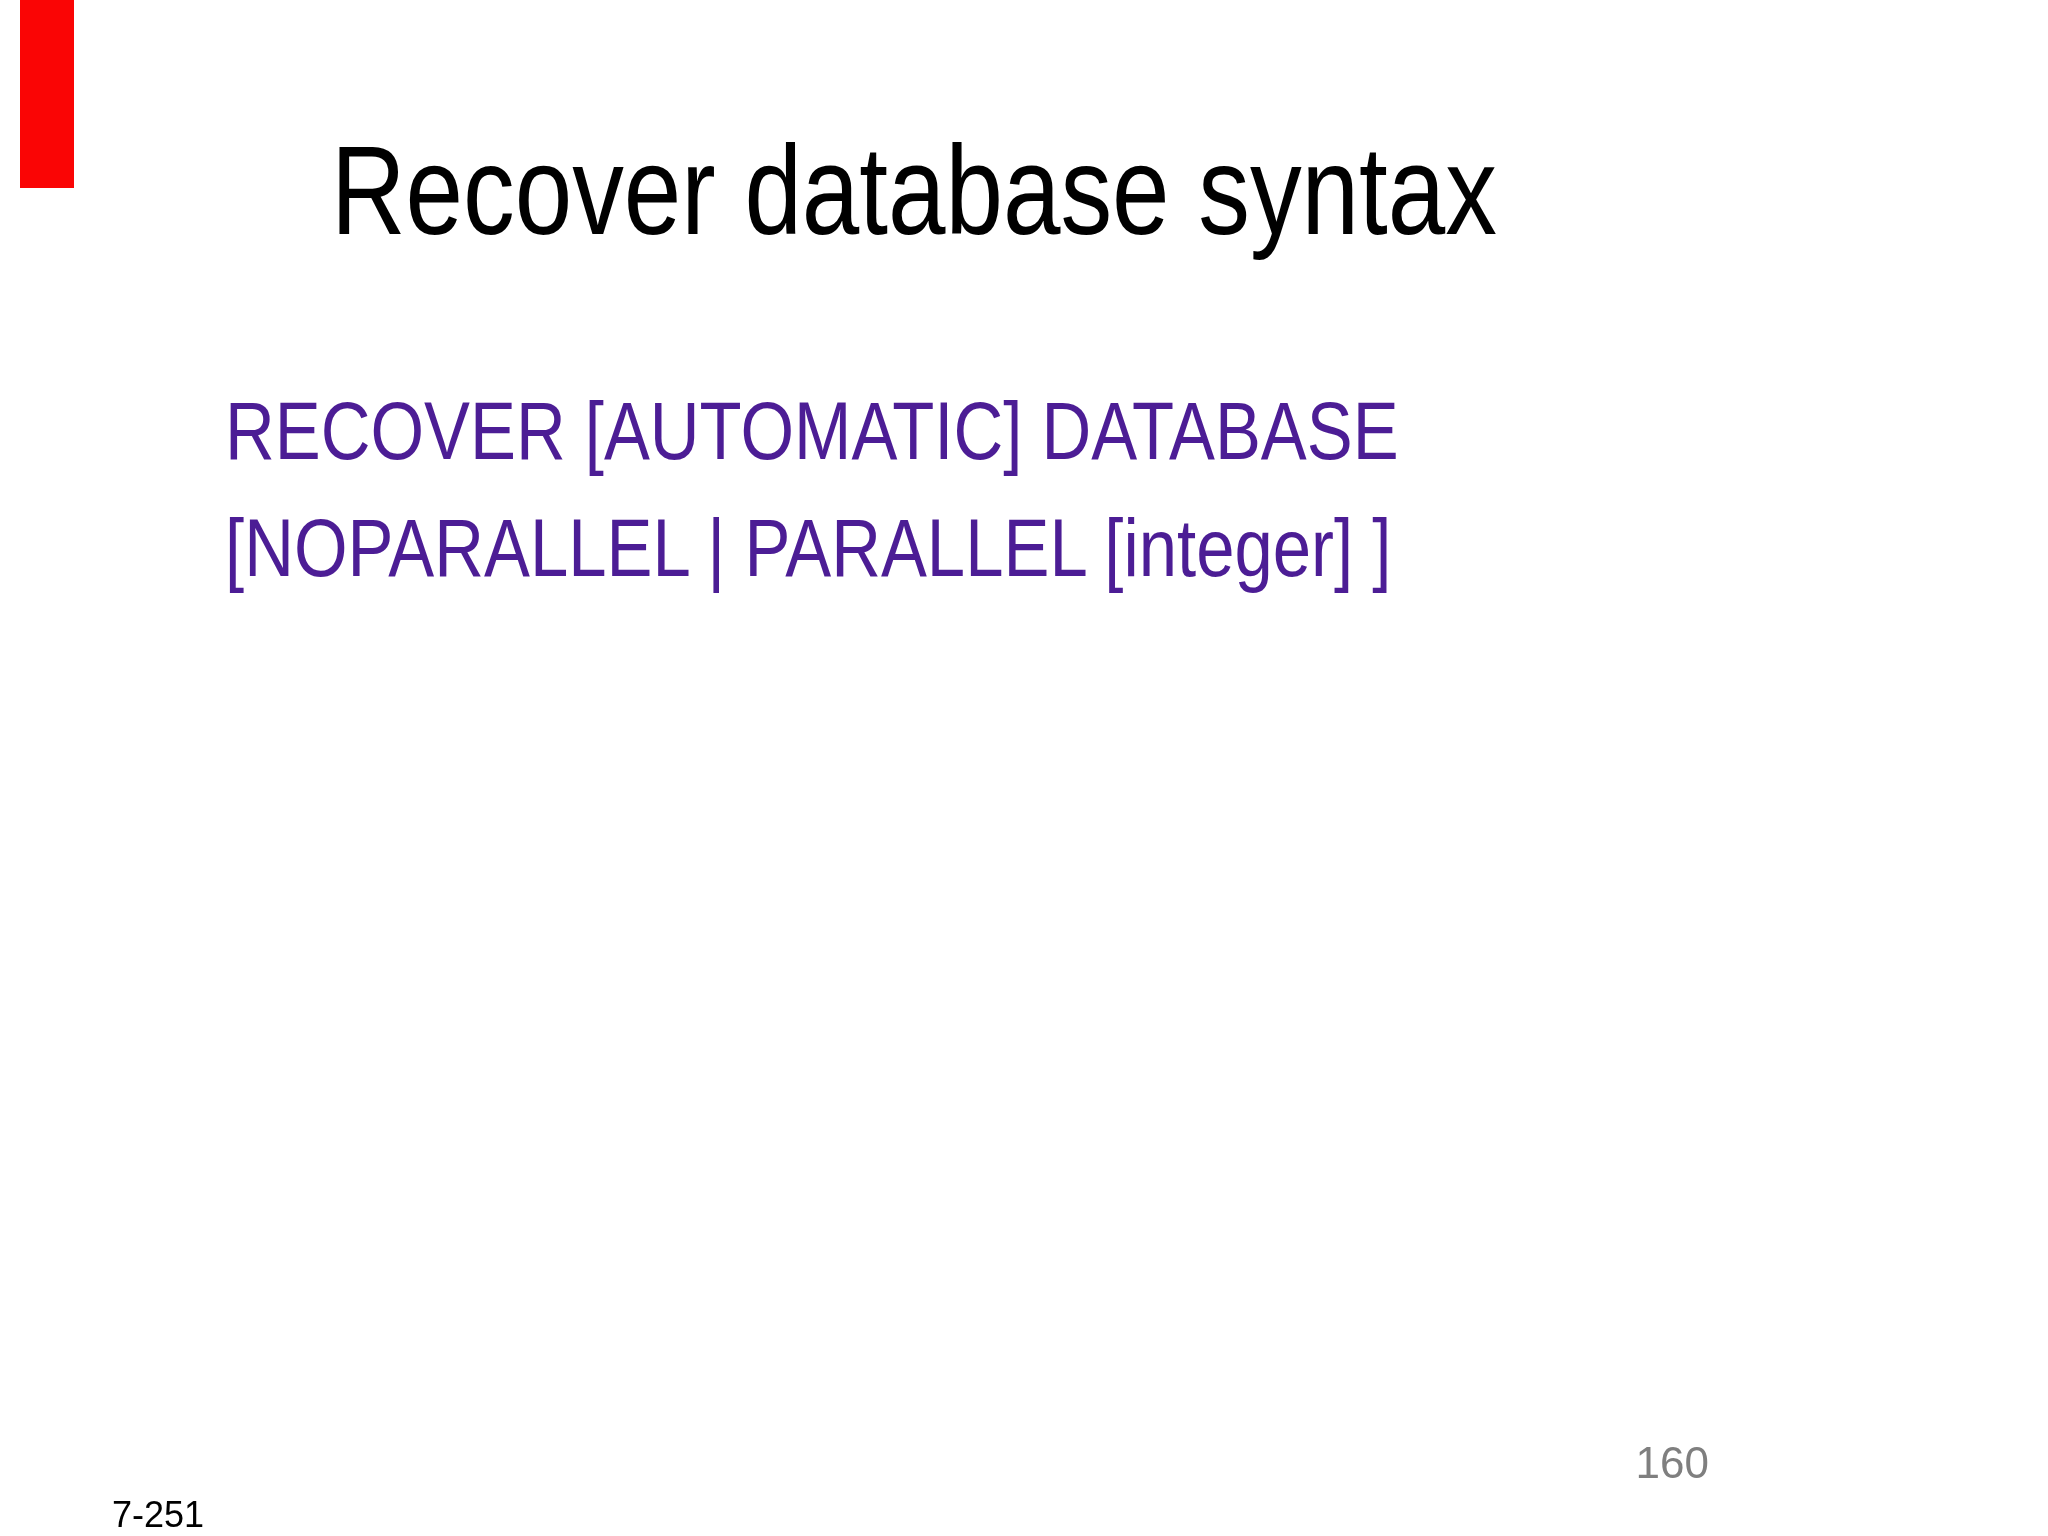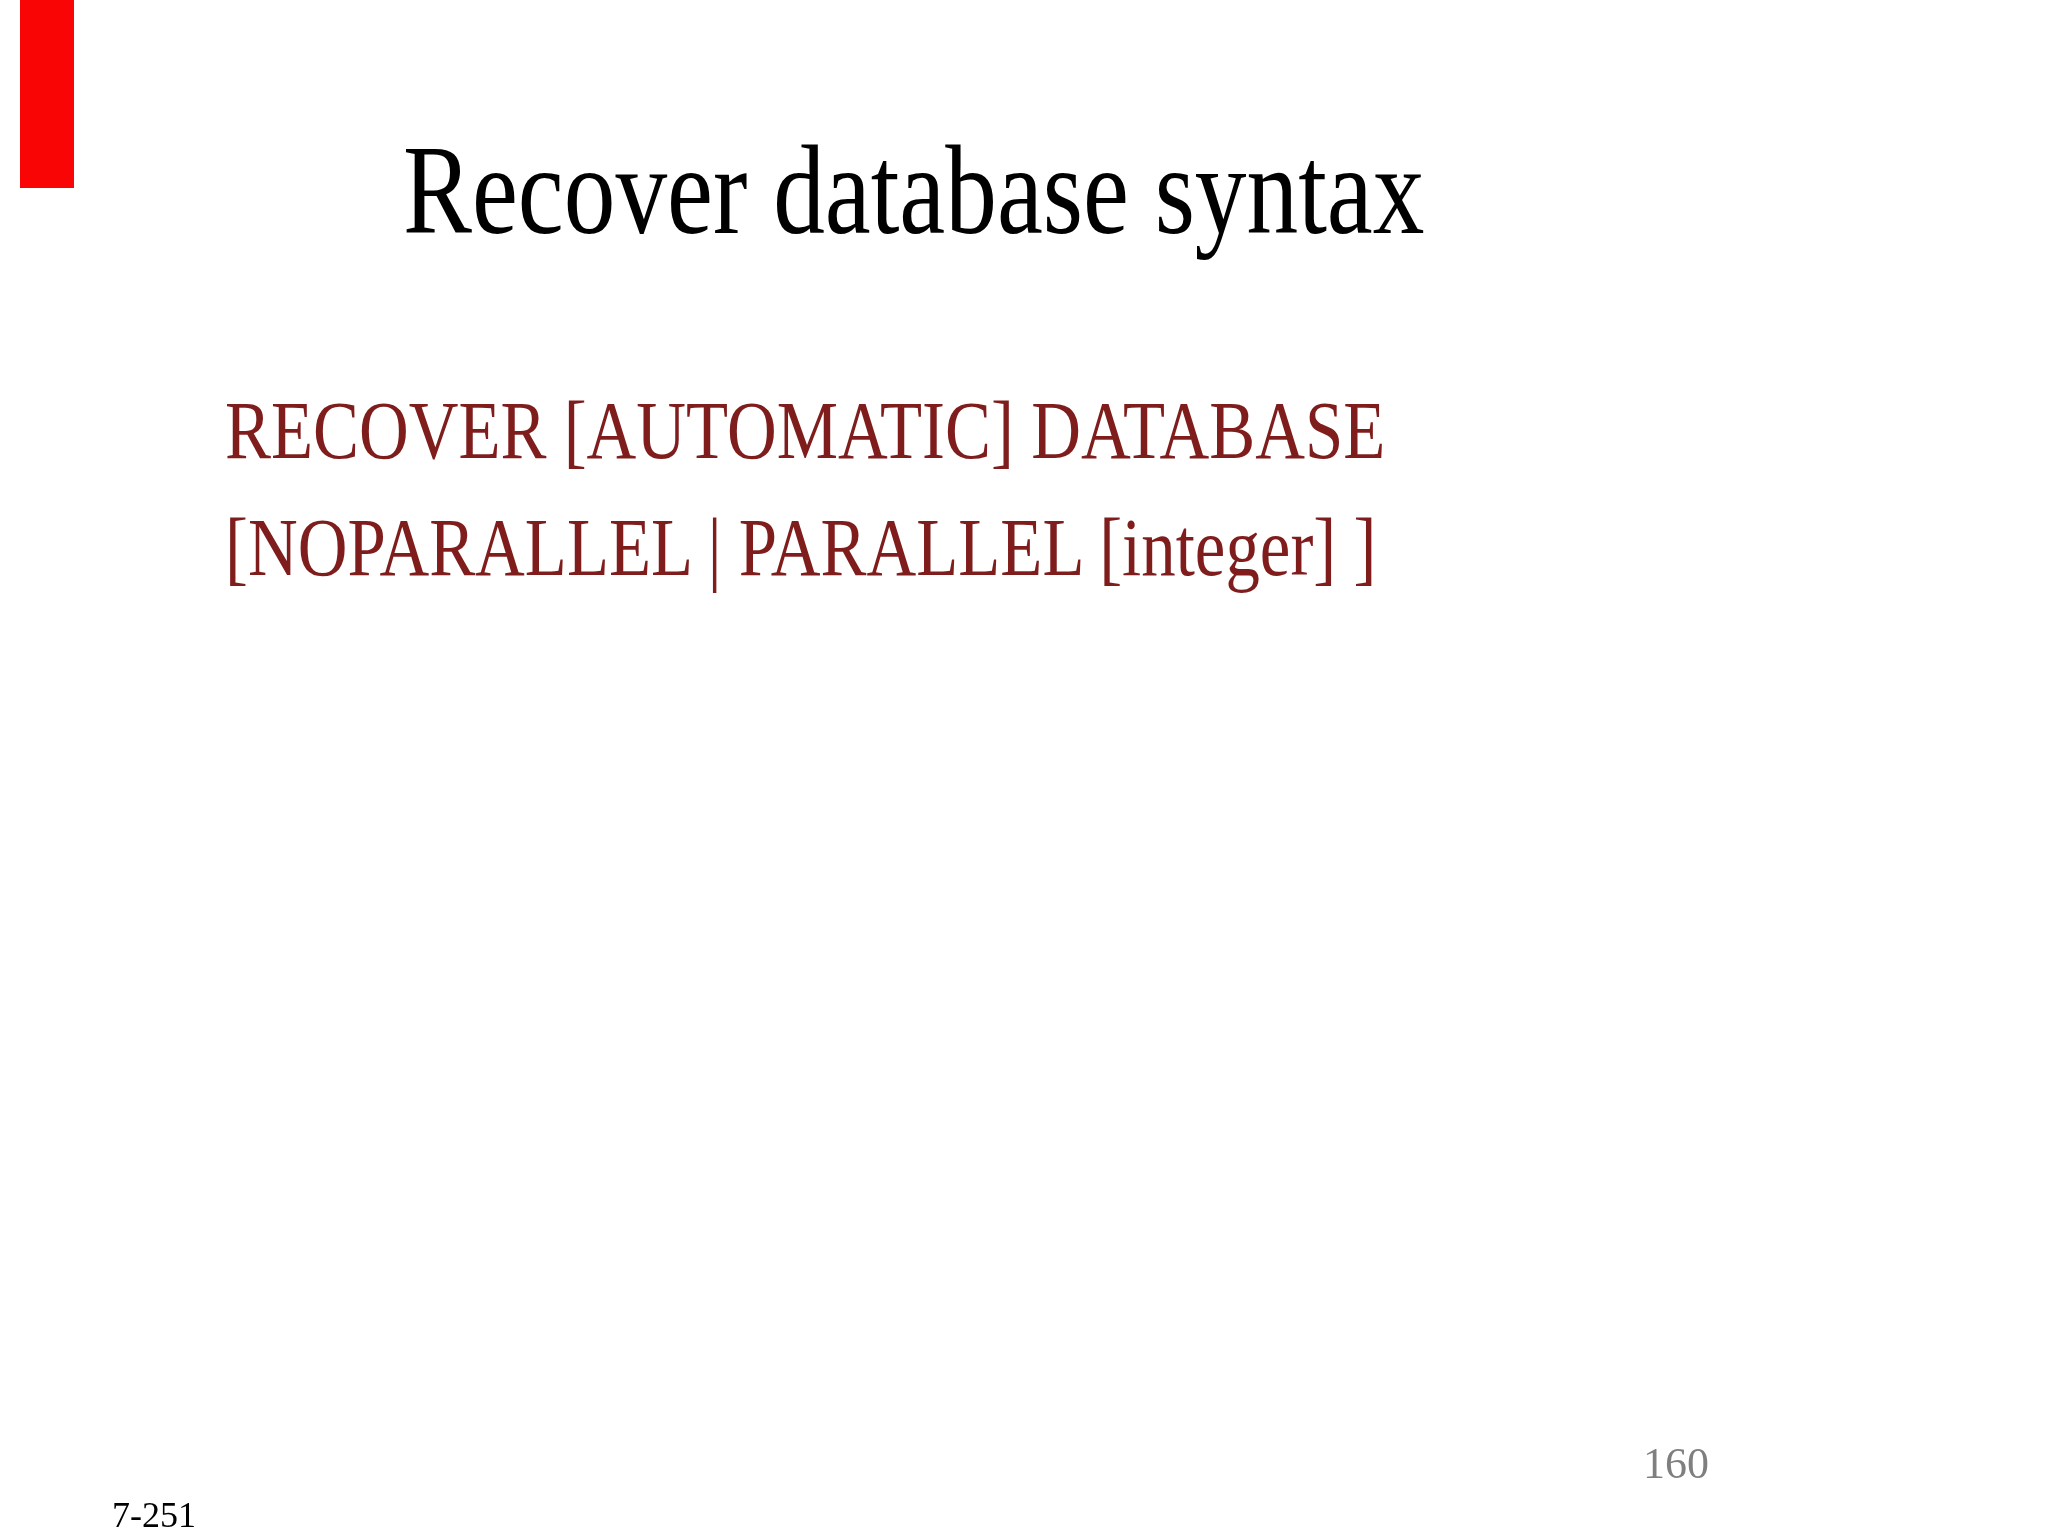--- a/index.html
+++ b/index.html
@@ -6,21 +6,21 @@
     margin: 0;
     padding: 0;
     background: #ffffff;
   }
   .slide {
     position: relative;
     width: 1827px;
     height: 1536px;
     background: #ffffff;
     overflow: hidden;
-    font-family: Liberation Serif, serif;
+    font-family: Liberation Sans, sans-serif;
     color: #000000;
   }
   .accent-bar {
     position: absolute;
     left: 20px;
     top: 0;
     width: 54px;
     height: 188px;
     background: var(--accent-color, #fa0505);
   }
@@ -46,21 +46,21 @@
     left: 225px;
     top: 372px;
     width: 1600px;
   }
   .syntax-line {
     height: 117px;
     display: flex;
     align-items: center;
     font-size: 82px;
     font-weight: 400;
-    color: #7f1d1d;
+    color: #4c1d95;
     white-space: nowrap;
   }
   .syntax-line .condensed {
     display: inline-block;
     transform: scaleX(0.84);
     transform-origin: 0 50%;
   }
   .syntax-line.indent {
     padding-left: 314px;
   }

